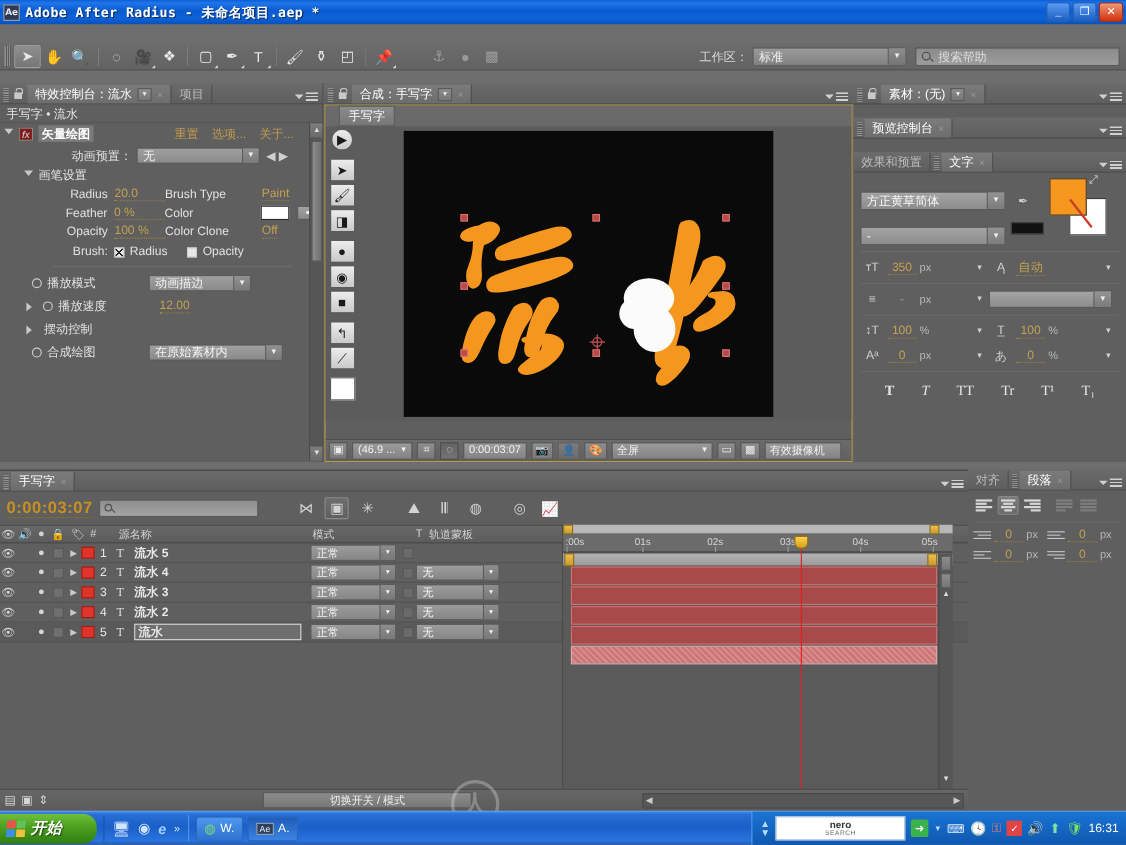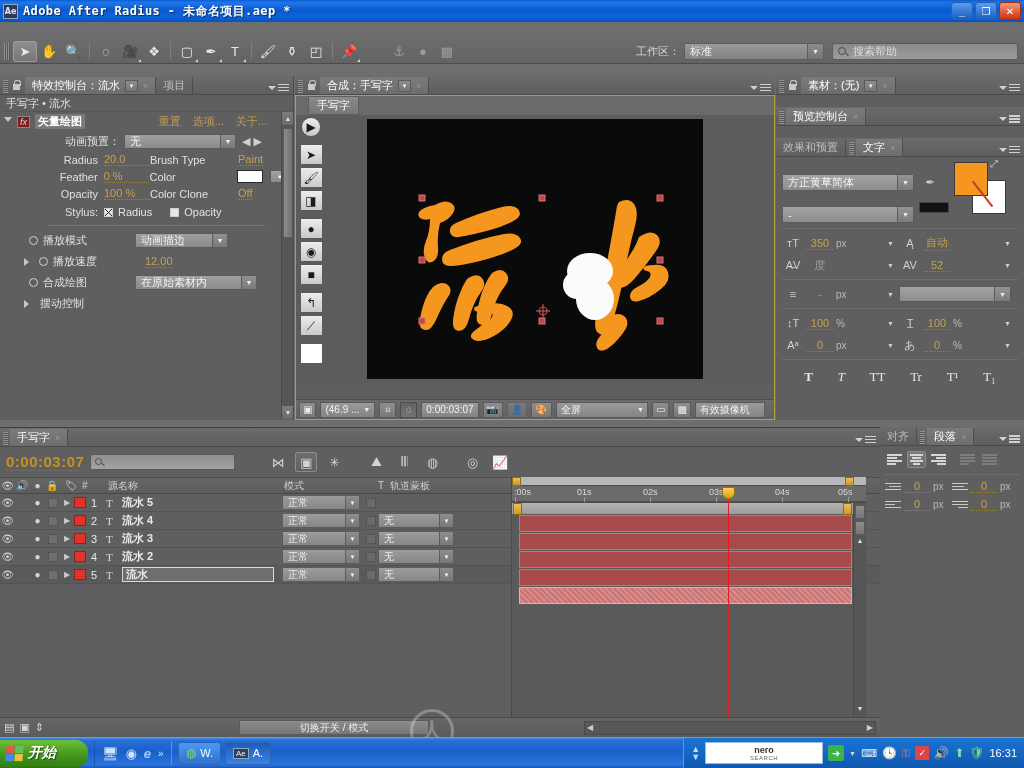--- a/index.html
+++ b/index.html
@@ -321,20 +321,24 @@
 
       <div class="eff-row" style="height:20px">
         <span style="width:120px; text-align:right; padding-right:4px" class="prop-label">动画预置：</span>
         <span class="sel-box" style="width:112px">
           <span>无</span>
           <span class="arr">▼</span>
         </span>
         <span style="margin-left:6px; color:#d0d0d0; font-size:11px">◀ ▶</span>
       </div>
 
+      <div class="eff-row" style="padding-left:22px">
+        <span class="disc-tri open"></span>
+        <span>画笔设置</span>
+      </div>
 
       <div class="eff-row">
         <span class="prop-label" style="width:100px;padding-right:6px">Radius</span>
         <span class="prop-val" style="width:46px">20.0</span>
         <span class="prop-label" style="width:88px;padding-right:6px;text-align:left">Brush Type</span>
         <span class="prop-val">Paint</span>
       </div>
 
       <div class="eff-row">
         <span class="prop-label" style="width:100px;padding-right:6px">Feather</span>
@@ -345,21 +349,21 @@
       </div>
 
       <div class="eff-row">
         <span class="prop-label" style="width:100px;padding-right:6px">Opacity</span>
         <span class="prop-val" style="width:46px">100 %</span>
         <span class="prop-label" style="width:88px;padding-right:6px;text-align:left">Color Clone</span>
         <span class="prop-val">Off</span>
       </div>
 
       <div class="eff-row" style="height:20px">
-        <span class="prop-label" style="width:100px;padding-right:6px">Stylus:</span>
+        <span class="prop-label" style="width:100px;padding-right:6px">Brush:</span>
         <span class="chk on"></span>
         <span style="margin-left:5px">Radius</span>
         <span class="chk" style="margin-left:18px"></span>
         <span style="margin-left:5px">Opacity</span>
       </div>
       <div class="hr-line" style="margin:3px 28px 4px 48px"></div>
 
       <div class="eff-row" style="height:21px">
         <span style="width:20px"></span>
         <span class="stopwatch"></span>
@@ -371,32 +375,32 @@
       </div>
 
       <div class="eff-row" style="height:21px">
         <span class="disc-tri" style="margin-left:20px"></span>
         <span class="stopwatch"></span>
         <span style="width:92px">播放速度</span>
         <span class="prop-val">12.00</span>
       </div>
 
       <div class="eff-row" style="height:21px">
+        <span class="disc-tri" style="margin-left:20px"></span>
+        <span style="margin-left:6px">摆动控制</span>
+      </div>
+
+      <div class="eff-row" style="height:21px">
         <span style="width:20px"></span>
         <span class="stopwatch"></span>
         <span style="width:92px">合成绘图</span>
         <span class="sel-box" style="width:122px">
           <span>在原始素材内</span>
           <span class="arr">▼</span>
         </span>
-      </div>
-
-      <div class="eff-row" style="height:21px">
-        <span class="disc-tri" style="margin-left:20px"></span>
-        <span style="margin-left:6px">摆动控制</span>
       </div>
 
       <div class="eff-scroll">
         <div class="sc-arrow" style="position:absolute;top:0">▲</div>
         <div class="thumb"></div>
         <div class="sc-arrow" style="position:absolute;bottom:0">▼</div>
       </div>
     </div>
   </div>
 
@@ -590,32 +594,20 @@
           <span class="ch-unit">px</span>
           <span class="ch-arr" style="margin-left:auto">▼</span>
         </div>
         <div class="ch-field" style="width:112px">
           <span class="ch-ico">Ą</span>
           <span class="ch-num">自动</span>
           <span class="ch-arr" style="margin-left:auto">▼</span>
         </div>
       </div>
 
-      <div class="ch-row">
-        <div class="ch-field" style="width:112px">
-          <span class="ch-ico">A̶V</span>
-          <span class="ch-num" style="color:#9b9b9b;border:none">度</span>
-          <span class="ch-arr" style="margin-left:auto">▼</span>
-        </div>
-        <div class="ch-field" style="width:112px">
-          <span class="ch-ico">AV</span>
-          <span class="ch-num">52</span>
-          <span class="ch-arr" style="margin-left:auto">▼</span>
-        </div>
-      </div>
 
       <div class="ch-div"></div>
 
       <div class="ch-row">
         <div class="ch-field" style="width:112px">
           <span class="ch-ico">≡</span>
           <span class="ch-num" style="color:#9b9b9b;border:none">-</span>
           <span class="ch-unit">px</span>
           <span class="ch-arr" style="margin-left:auto">▼</span>
         </div>

